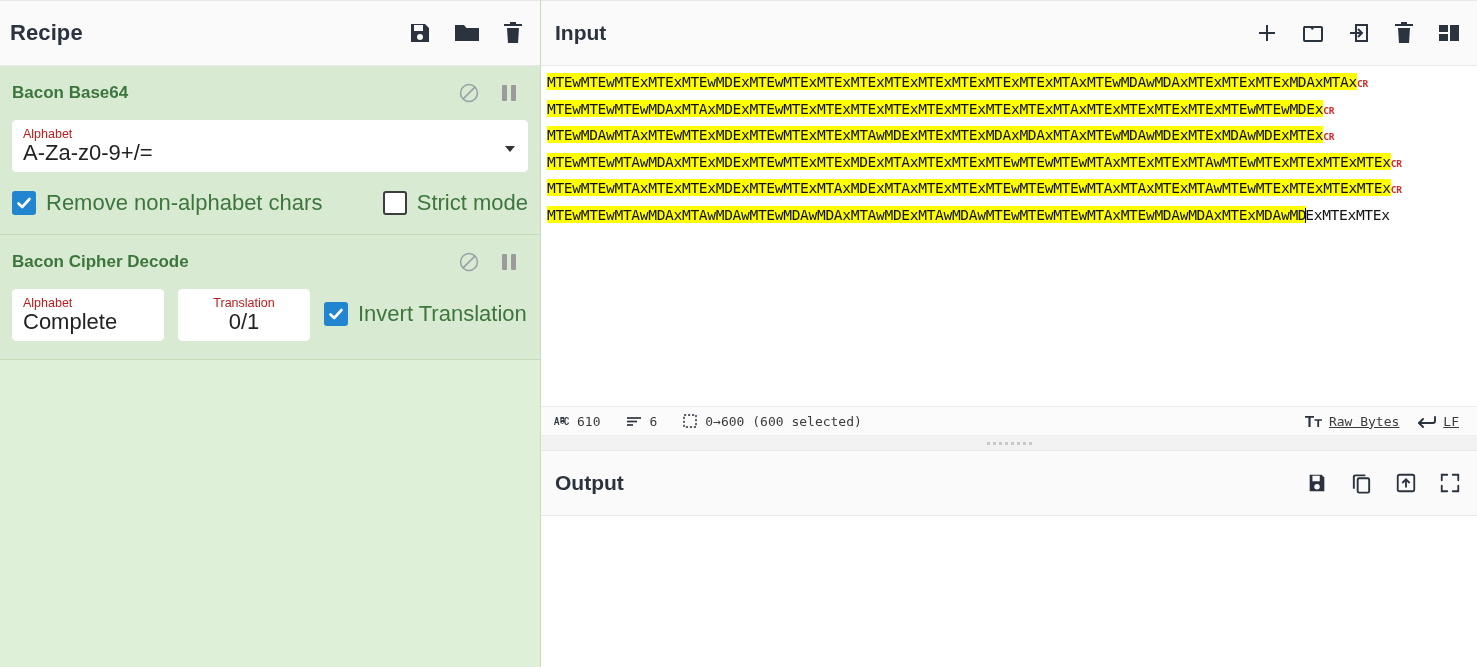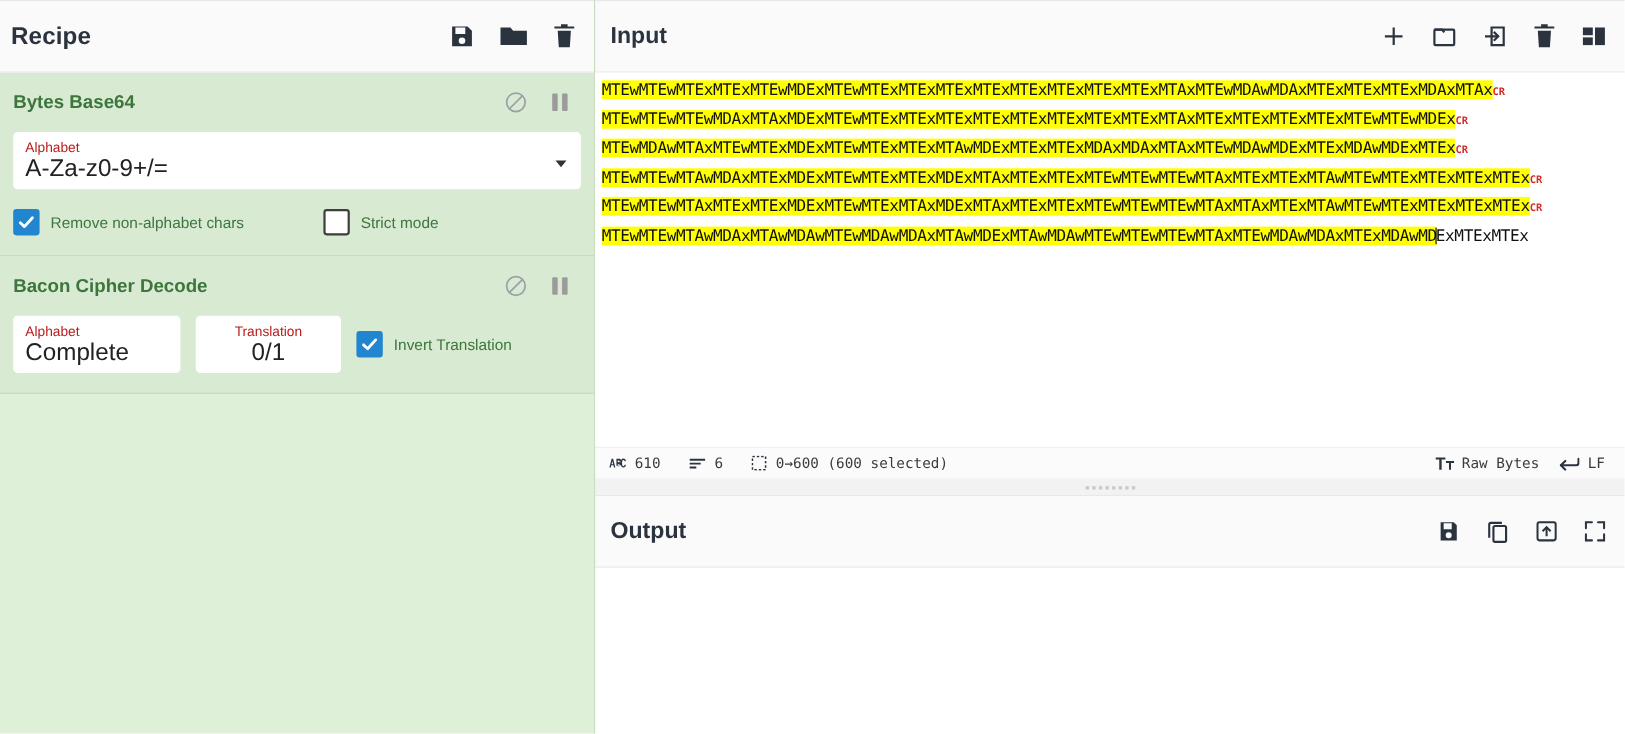--- a/index.html
+++ b/index.html
@@ -90,21 +90,21 @@
   }
   .check .box {
     width: 24px; height: 24px; border-radius: 3px;
     border: 2px solid #3d3d3d; background: #fff;
     display: flex; align-items: center; justify-content: center;
     flex: 0 0 auto;
   }
   .check.on .box { background: #2185d0; border-color: #2185d0; }
   .check .box svg { display: none; }
   .check.on .box svg { display: block; }
-  .check .lbl { font-size: 14px; color: #3c763d; white-space: nowrap; }
+  .check .lbl { font-size: 22px; color: #3c763d; white-space: nowrap; }
   .spacer-60 { width: 44px; }
 
   
   .right { width: 936px; height: 667px; display: flex; flex-direction: column; background:#fff; }
 
   .io-title-bar {
     height: 66px; background: #fafafa;
     border-bottom: 1px solid #e8e8e8;
     border-top: 1px solid #e8e8e8;
     display: flex; align-items: center;
@@ -146,21 +146,21 @@
     border-top: 1px solid #ededed;
     border-bottom: 1px solid #ededed;
     display: flex; align-items: center;
     padding: 0 10px 0 12px;
     font-family: "DejaVu Sans Mono", monospace;
     font-size: 13px; color: #3b3b3b;
   }
   .stat { display: flex; align-items: center; gap: 7px; margin-right: 26px; }
   .stat .ic { color: #2b333f; display: flex; align-items: center; }
   .io-status .right-group { margin-left: auto; display: flex; align-items: center; gap: 10px; }
-  .io-status .right-group .stat { margin-right: 8px; cursor: pointer; }
+  .io-status .right-group .stat { margin-right: 8px; cursor: pointer; text-decoration: underline; }
 
   .splitter {
     height: 14px; flex: 0 0 auto; background: #f2f2f2;
     display: flex; align-items: center; justify-content: center;
     cursor: row-resize;
   }
   .grip { display: flex; gap: 3px; }
   .grip i { width: 3px; height: 3px; background: #c9c9c9; display: block; }
 
   .output-area {
@@ -194,21 +194,21 @@
               <path d="M8 1h6v2h6v2H2V3h6V1zm-3 6h12l-1 15H6L5 7z"></path>
             </svg>
         </span>
       </div>
     </div>
 
     <div class="ops-list">
 
       <div class="op">
         <div class="op-head">
-          <div class="op-title">Bytes Base64</div>
+          <div class="op-title">Bacon Base64</div>
           <div class="op-head-icons">
             <span class="ic" title="Disable operation">
               <svg width="22" height="22" viewBox="0 0 24 24" fill="none" stroke="currentColor" stroke-width="1.7">
                   <circle cx="12" cy="12" r="9.2"></circle>
                   <line x1="5.6" y1="18.4" x2="18.4" y2="5.6"></line>
                 </svg>
             </span>
             <span class="ic pause" title="Set breakpoint">
               <svg width="18" height="20" viewBox="0 0 18 20" fill="currentColor">
                   <rect x="2" y="2" width="5" height="16" rx="1"></rect>

